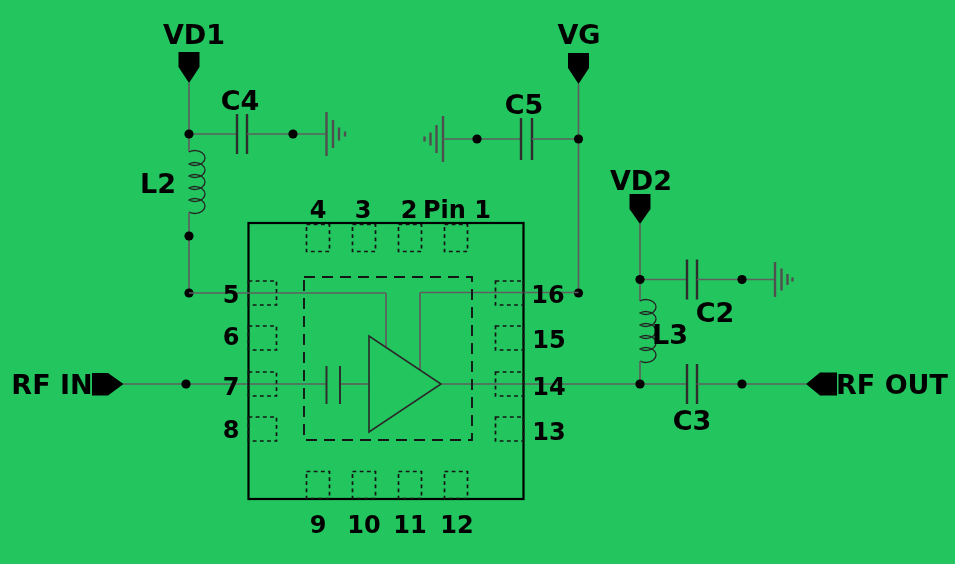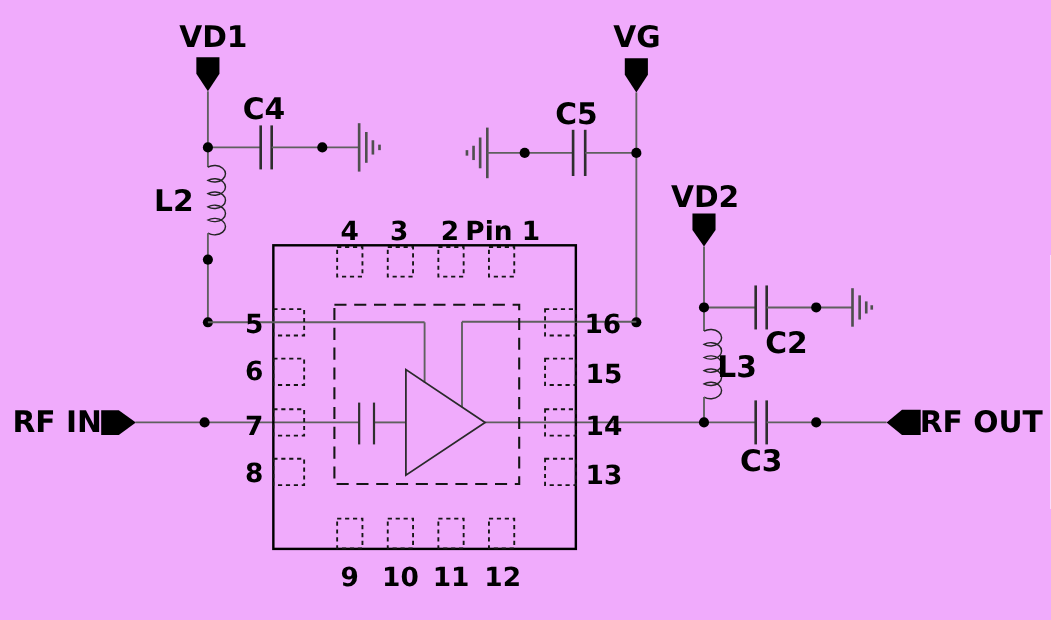--- a/index.html
+++ b/index.html
@@ -1,16 +1,16 @@
 <!DOCTYPE html>
 <html><head>
 <meta charset="utf-8">
 <style>
   html,body{margin:0;padding:0;background:#ffffff;}
-  .stage{position:relative;width:955px;height:564px;background:#f0abfc;overflow:hidden;
+  .stage{position:relative;width:955px;height:564px;background:#22c55e;overflow:hidden;
          font-family:"DejaVu Sans",sans-serif;}
   svg{display:block;}
   .wire{stroke:#5f5f5f;stroke-width:1.7;fill:none;stroke-linecap:butt;}
   .coil{stroke:#242424;stroke-width:1.3;fill:none;}
   .plate{stroke:#2e2e2e;stroke-width:2.4;fill:none;}
   .plate-int{stroke:#2e2e2e;stroke-width:2;fill:none;}
   .gnd{stroke:#4f4f4f;stroke-width:2.4;fill:none;}
   .pkg{fill:none;stroke:#000000;stroke-width:2.2;}
   .die{fill:none;stroke:#151515;stroke-width:1.9;stroke-dasharray:11 7;}
   .pad{fill:none;stroke:#151515;stroke-width:1.7;stroke-dasharray:3.8 3.4;}

